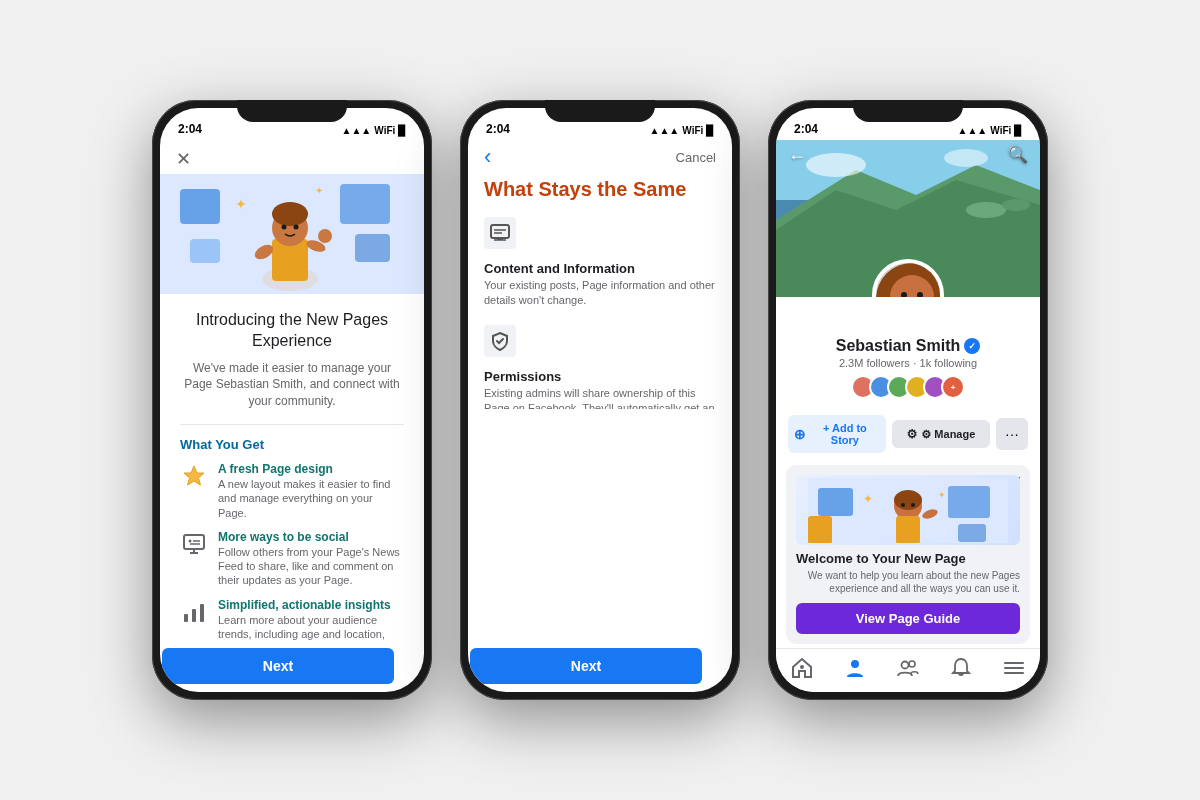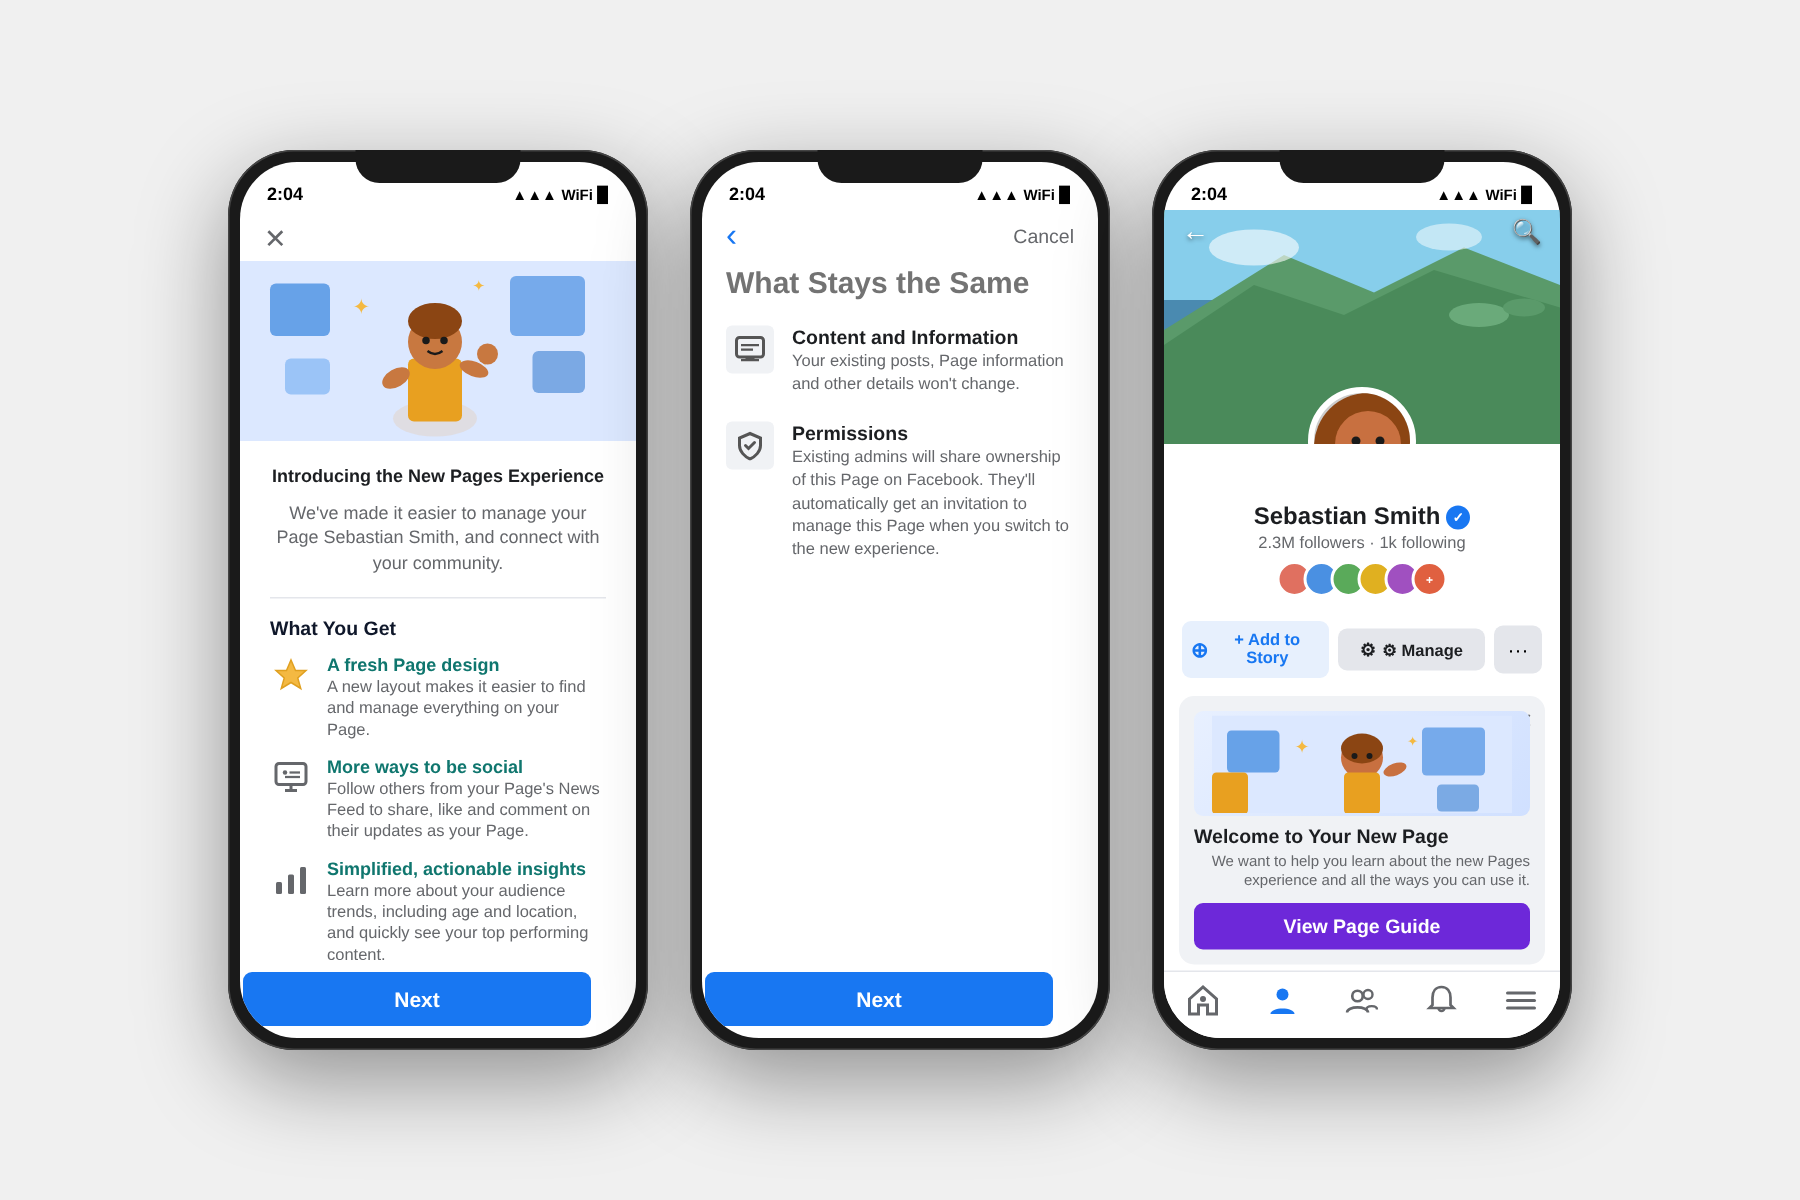--- a/index.html
+++ b/index.html
@@ -91,39 +91,39 @@
       align-items: center;
       justify-content: center;
       overflow: hidden;
     }
     .phone1-body {
       padding: 16px 20px;
       flex: 1;
       overflow: hidden;
     }
     .phone1-title {
-      font-size: 12px;
-      font-weight: 700;
+      font-size: 16px;
+      font-weight: 400;
       text-align: center;
       color: #1c1e21;
       margin-bottom: 8px;
       line-height: 1.3;
     }
     .phone1-subtitle {
       font-size: 12px;
       color: #65676b;
       text-align: center;
       margin-bottom: 14px;
       line-height: 1.4;
     }
     .divider { height: 1px; background: #e4e6eb; margin-bottom: 12px; }
     .section-title {
       font-size: 13px;
       font-weight: 700;
-      color: #0f172a;
+      color: #0369a1;
       margin-bottom: 10px;
     }
     .feature-item {
       display: flex;
       gap: 10px;
       margin-bottom: 10px;
       align-items: flex-start;
     }
     .feature-icon {
       width: 28px;
@@ -154,22 +154,22 @@
     
     .phone2-nav {
       display: flex;
       align-items: center;
       justify-content: space-between;
       padding: 4px 16px 8px;
     }
     .nav-back { font-size: 18px; color: #1877f2; }
     .nav-cancel { font-size: 13px; color: #65676b; }
     .phone2-body { padding: 0 16px; flex: 1; overflow: hidden; }
-    .phone2-heading { font-size: 20px; font-weight: 700; color: #737373; margin-bottom: 16px; }
-    .stays-item { display: flex; gap: 12px; margin-bottom: 16px; align-items: flex-start; }
+    .phone2-heading { font-size: 20px; font-weight: 700; color: #c2410c; margin-bottom: 16px; }
+    .stays-item { display: flex; gap: 12px; margin-bottom: 16px; align-items: flex-start; flex-direction: column; }
     .stays-icon {
       width: 32px; height: 32px; flex-shrink: 0;
       display: flex; align-items: center; justify-content: center;
       font-size: 16px; background: #f0f2f5; border-radius: 4px;
     }
     .stays-title { font-size: 13px; font-weight: 700; color: #1c1e21; margin-bottom: 2px; }
     .stays-desc { font-size: 11px; color: #65676b; line-height: 1.4; }
     .phone3-cover {
       width: 100%;
       height: 160px;

